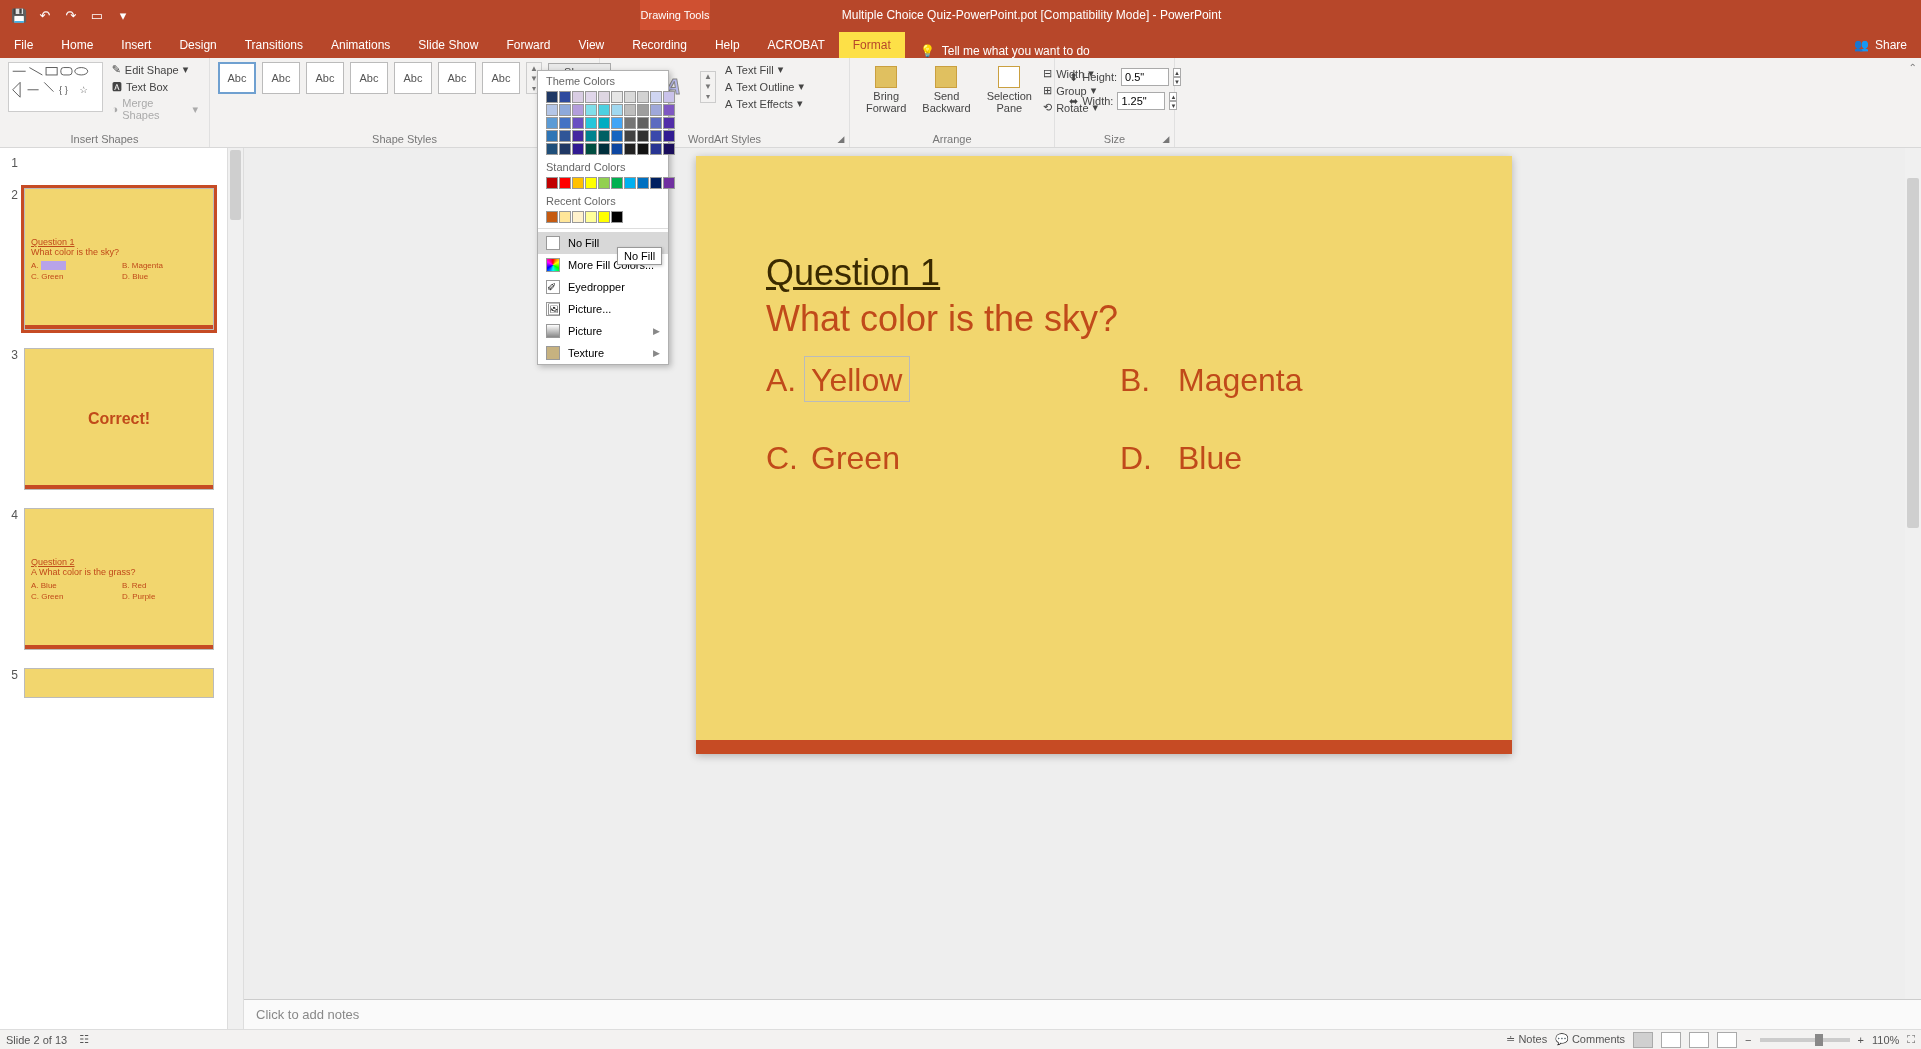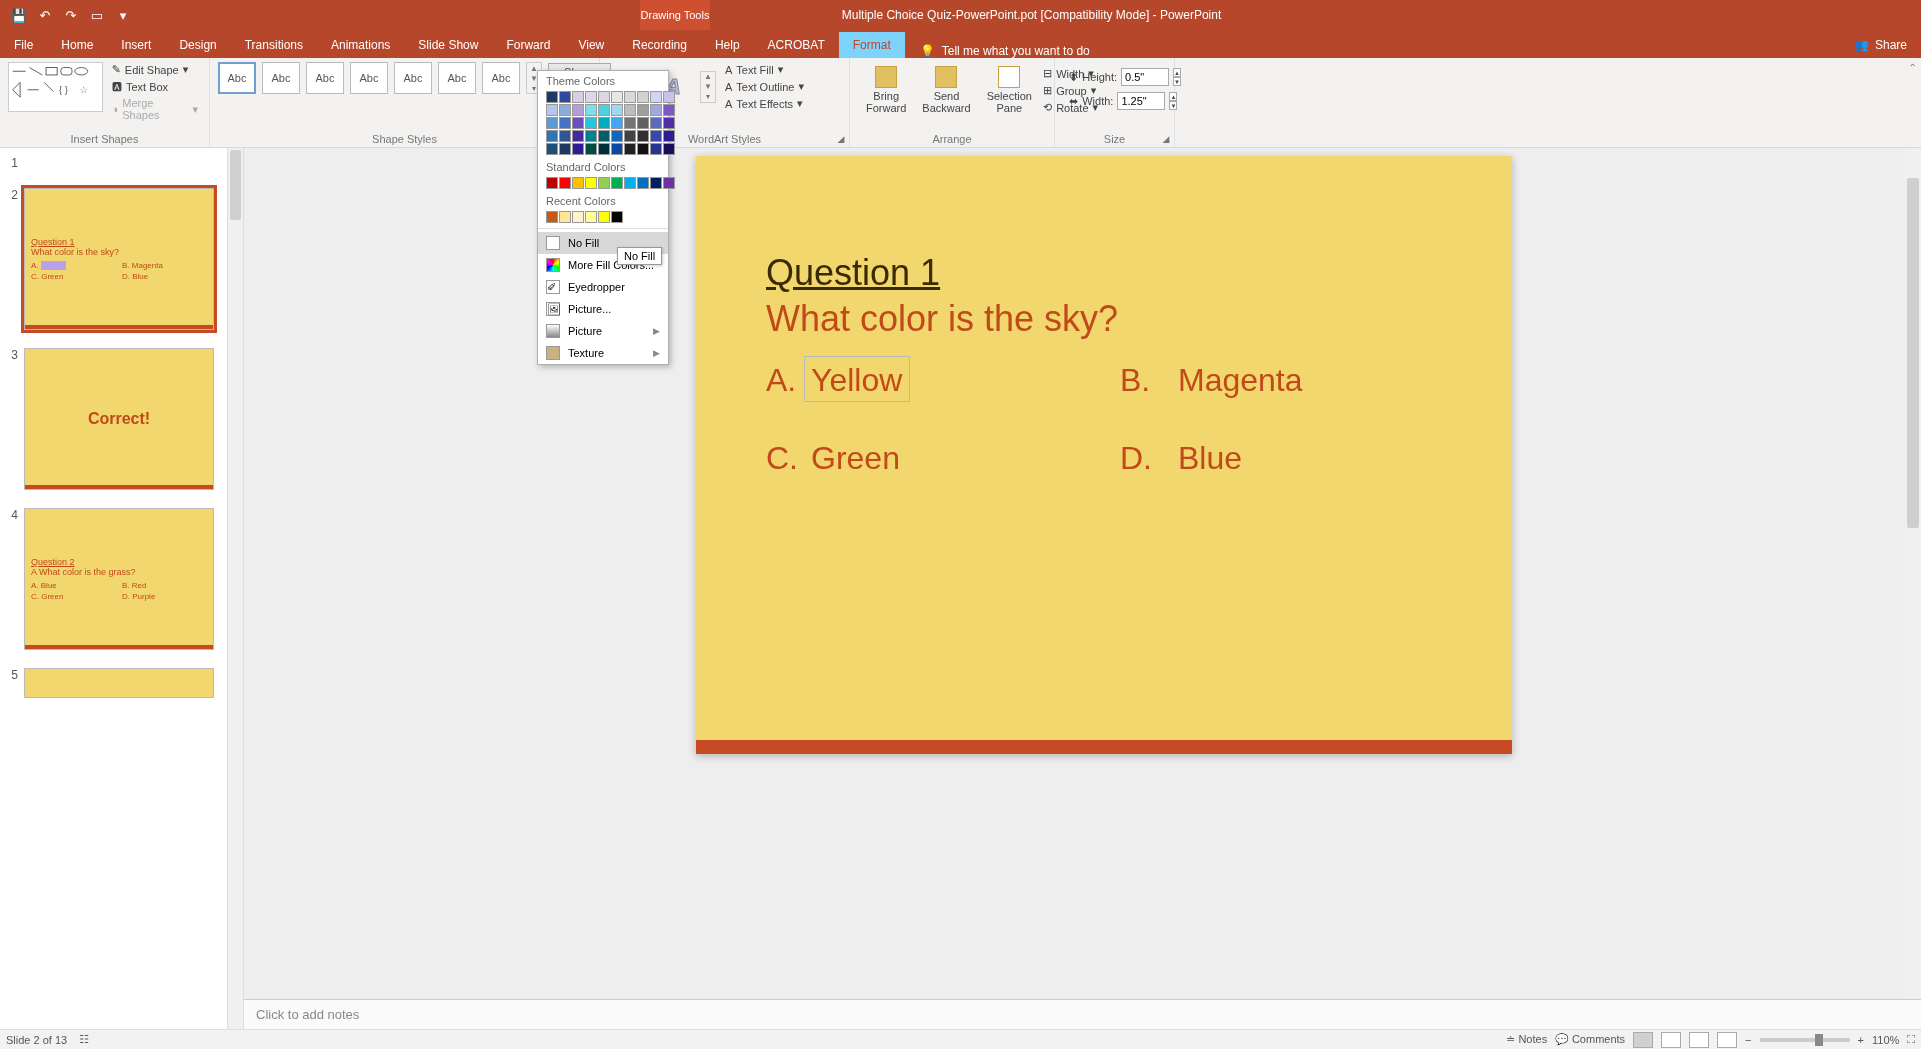--- a/index.html
+++ b/index.html
@@ -8,21 +8,21 @@
 .qat{display:flex;align-items:center;gap:4px;padding:0 8px;}
 .qat .qbtn{width:22px;height:22px;display:flex;align-items:center;justify-content:center;color:#fff;font-size:13px;}
 .title-center{flex:1;text-align:center;display:flex;justify-content:center;gap:6px;}
 .title-center .doc{color:#ffffff;}
 .contextual-tab{position:absolute;left:640px;top:0;height:30px;width:70px;background:#cf5031;display:flex;align-items:center;justify-content:center;color:#fff;font-size:11px;}
 .user-area{display:flex;align-items:center;gap:10px;padding-right:8px;}
 .winbtn{width:40px;height:30px;display:flex;align-items:center;justify-content:center;color:#fff;font-size:13px;}
 
 .tabs{height:28px;background:#b7472a;display:flex;align-items:flex-end;color:#fff;font-size:12px;}
 .tab{padding:6px 14px;cursor:pointer;}
-.tab.active{background:#7dd3fc;color:#b7472a;}
+.tab.active{background:#fde047;color:#b7472a;}
 .tell-me{display:flex;align-items:center;gap:6px;padding-left:16px;color:#fff;}
 .share{margin-left:auto;padding:6px 14px;display:flex;align-items:center;gap:6px;}
 
 .ribbon{height:90px;background:#f3f2f1;border-bottom:1px solid #d8d8d8;display:flex;font-size:11px;color:#444;position:relative;}
 .group{border-right:1px solid #e0e0e0;padding:4px 8px 2px;display:flex;flex-direction:column;justify-content:space-between;}
 .group-label{text-align:center;color:#777;font-size:11px;margin-top:4px;}
 .shapes-gallery{width:100px;height:50px;background:#fff;border:1px solid #ccc;position:relative;}
 .shapes-gallery svg{width:100%;height:100%;}
 .btn-stack{display:flex;flex-direction:column;gap:2px;font-size:11px;}
 .btn-stack .sbtn{display:flex;align-items:center;gap:4px;padding:1px 3px;}

